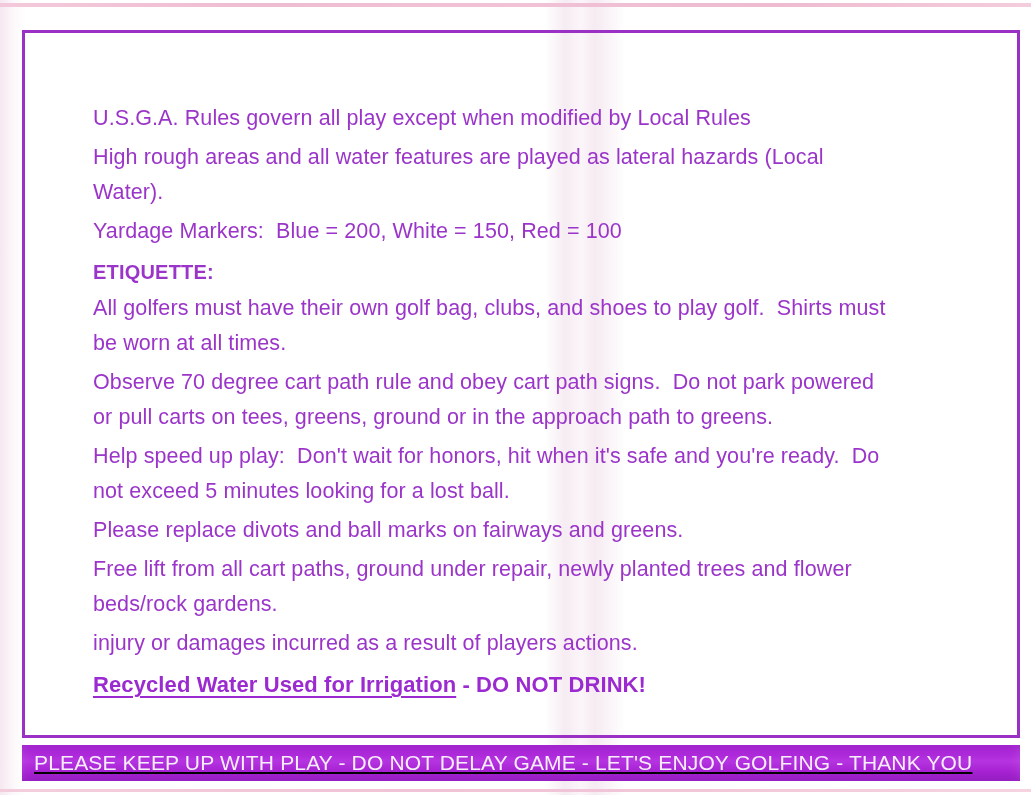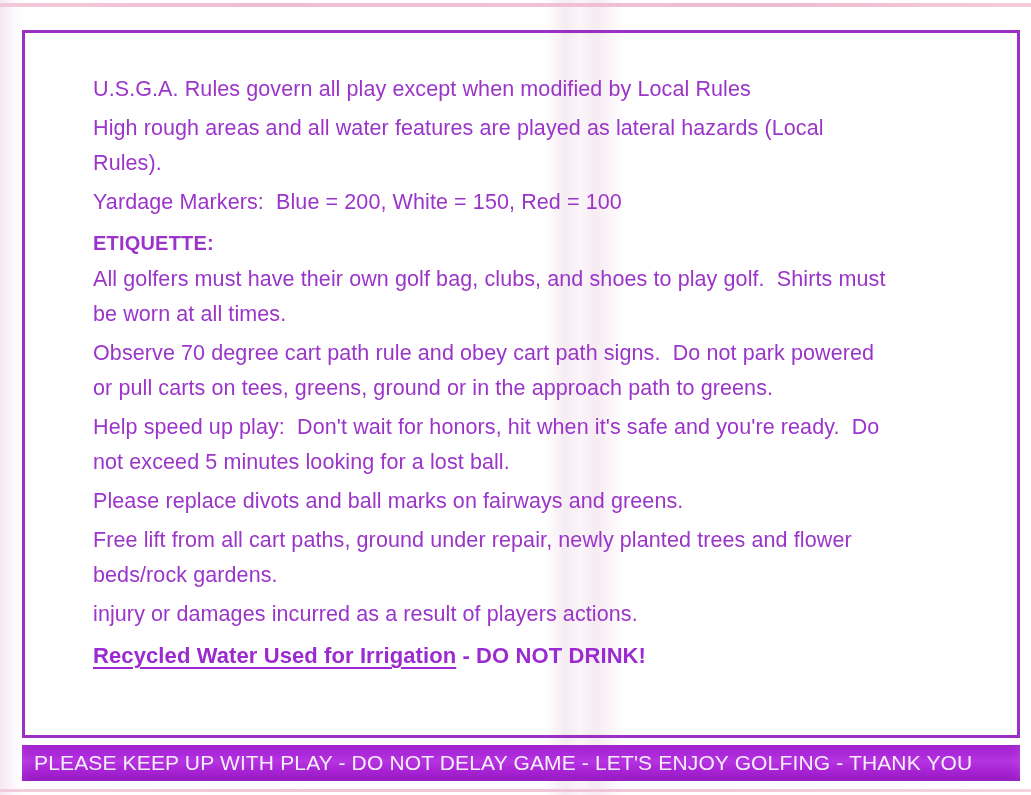--- a/index.html
+++ b/index.html
@@ -63,21 +63,21 @@
     width: 998px;
     height: 708px;
     box-sizing: border-box;
     border: 3px solid #9a30c4;
     background: transparent;
   }
 
   #rules-body {
     position: absolute;
     left: 68px;
-    top: 39px;
+    top: 68px;
     width: 925px;
   }
 
   .rule-line {
     color: #9b35c9;
     font-size: 21.5px;
     line-height: 35px;
     letter-spacing: .1px;
     white-space: pre-wrap;
   }
@@ -112,41 +112,42 @@
     left: 22px;
     top: 745px;
     width: 998px;
     height: 36px;
     background: linear-gradient(to bottom,
         #9b18c9 0%, #a823d6 18%, #b534e0 45%, #a520d2 75%, #8f10be 100%);
     box-shadow: inset 0 0 14px rgba(255,255,255,.12);
     display: flex;
     align-items: center;
     overflow: hidden;
+    text-decoration: underline;
   }
   #bottom-banner-text {
     color: #f7eefb;
     font-size: 21px;
     letter-spacing: .15px;
     padding-left: 12px;
     white-space: nowrap;
   }
 </style>
 </head>
 <body>
 
 <div id="scan-fold-sheen2"></div>
 <div id="scan-fold-sheen"></div>
 <div id="scan-top-edge"></div>
 <div id="scan-bottom-edge"></div>
 
 <div id="rules-card">
   <div id="rules-body">
       <div class="rule-line para"><div>U.S.G.A. Rules govern all play except when modified by Local Rules</div></div>
-      <div class="rule-line para"><div>High rough areas and all water features are played as lateral hazards (Local</div><div>Rules).</div></div>
+      <div class="rule-line para"><div>High rough areas and all water features are played as lateral hazards (Local</div><div>Water).</div></div>
       <div class="rule-line para"><div>Yardage Markers:  Blue = 200, White = 150, Red = 100</div></div>
       <div class="heading-etiquette">
         <div>ETIQUETTE:</div>
       </div>
       <div class="rule-line para"><div>All golfers must have their own golf bag, clubs, and shoes to play golf.  Shirts must</div><div>be worn at all times.</div></div>
       <div class="rule-line para"><div>Observe 70 degree cart path rule and obey cart path signs.  Do not park powered</div><div>or pull carts on tees, greens, ground or in the approach path to greens.</div></div>
       <div class="rule-line para"><div>Help speed up play:  Don't wait for honors, hit when it's safe and you're ready.  Do</div><div>not exceed 5 minutes looking for a lost ball.</div></div>
       <div class="rule-line para"><div>Please replace divots and ball marks on fairways and greens.</div></div>
       <div class="rule-line para"><div>Free lift from all cart paths, ground under repair, newly planted trees and flower</div><div>beds/rock gardens.</div></div>
       <div class="rule-line para"><div>injury or damages incurred as a result of players actions.</div></div>

